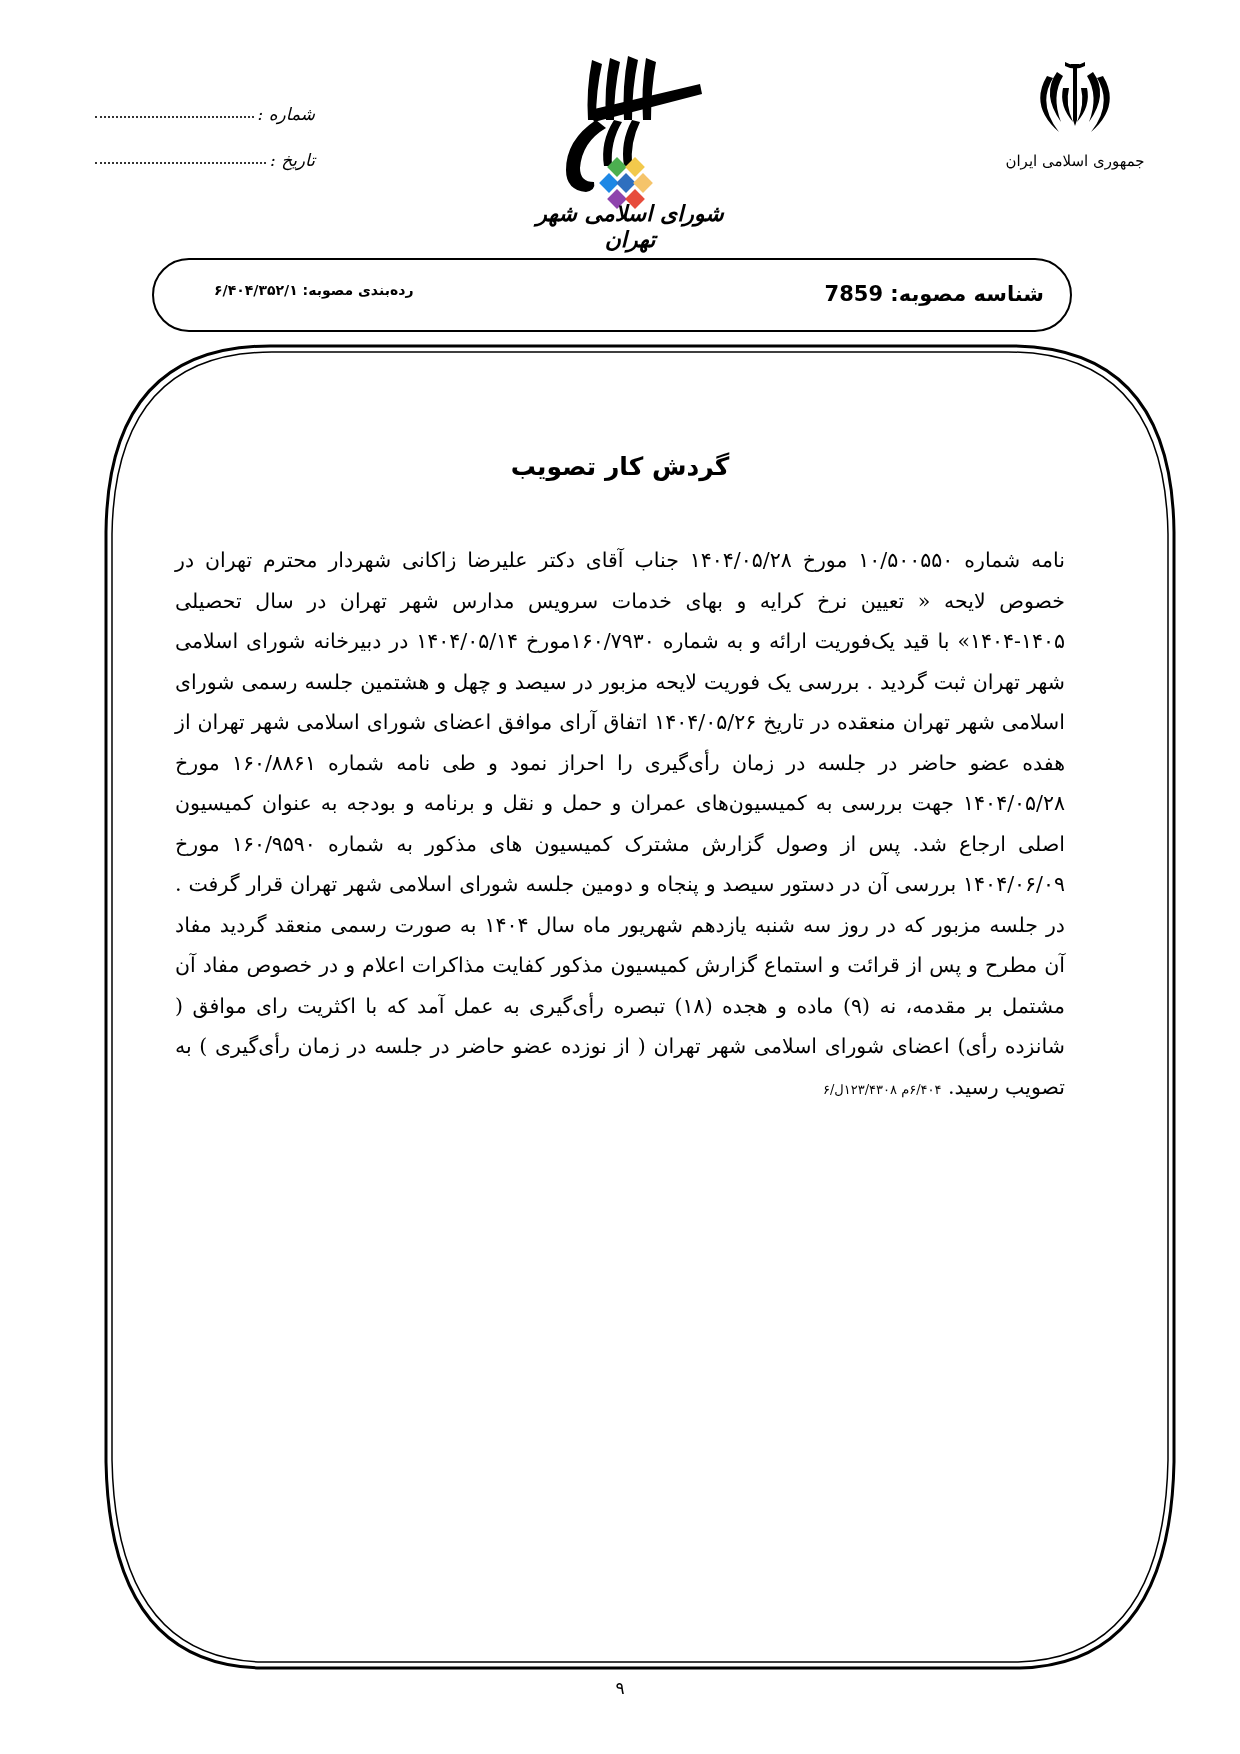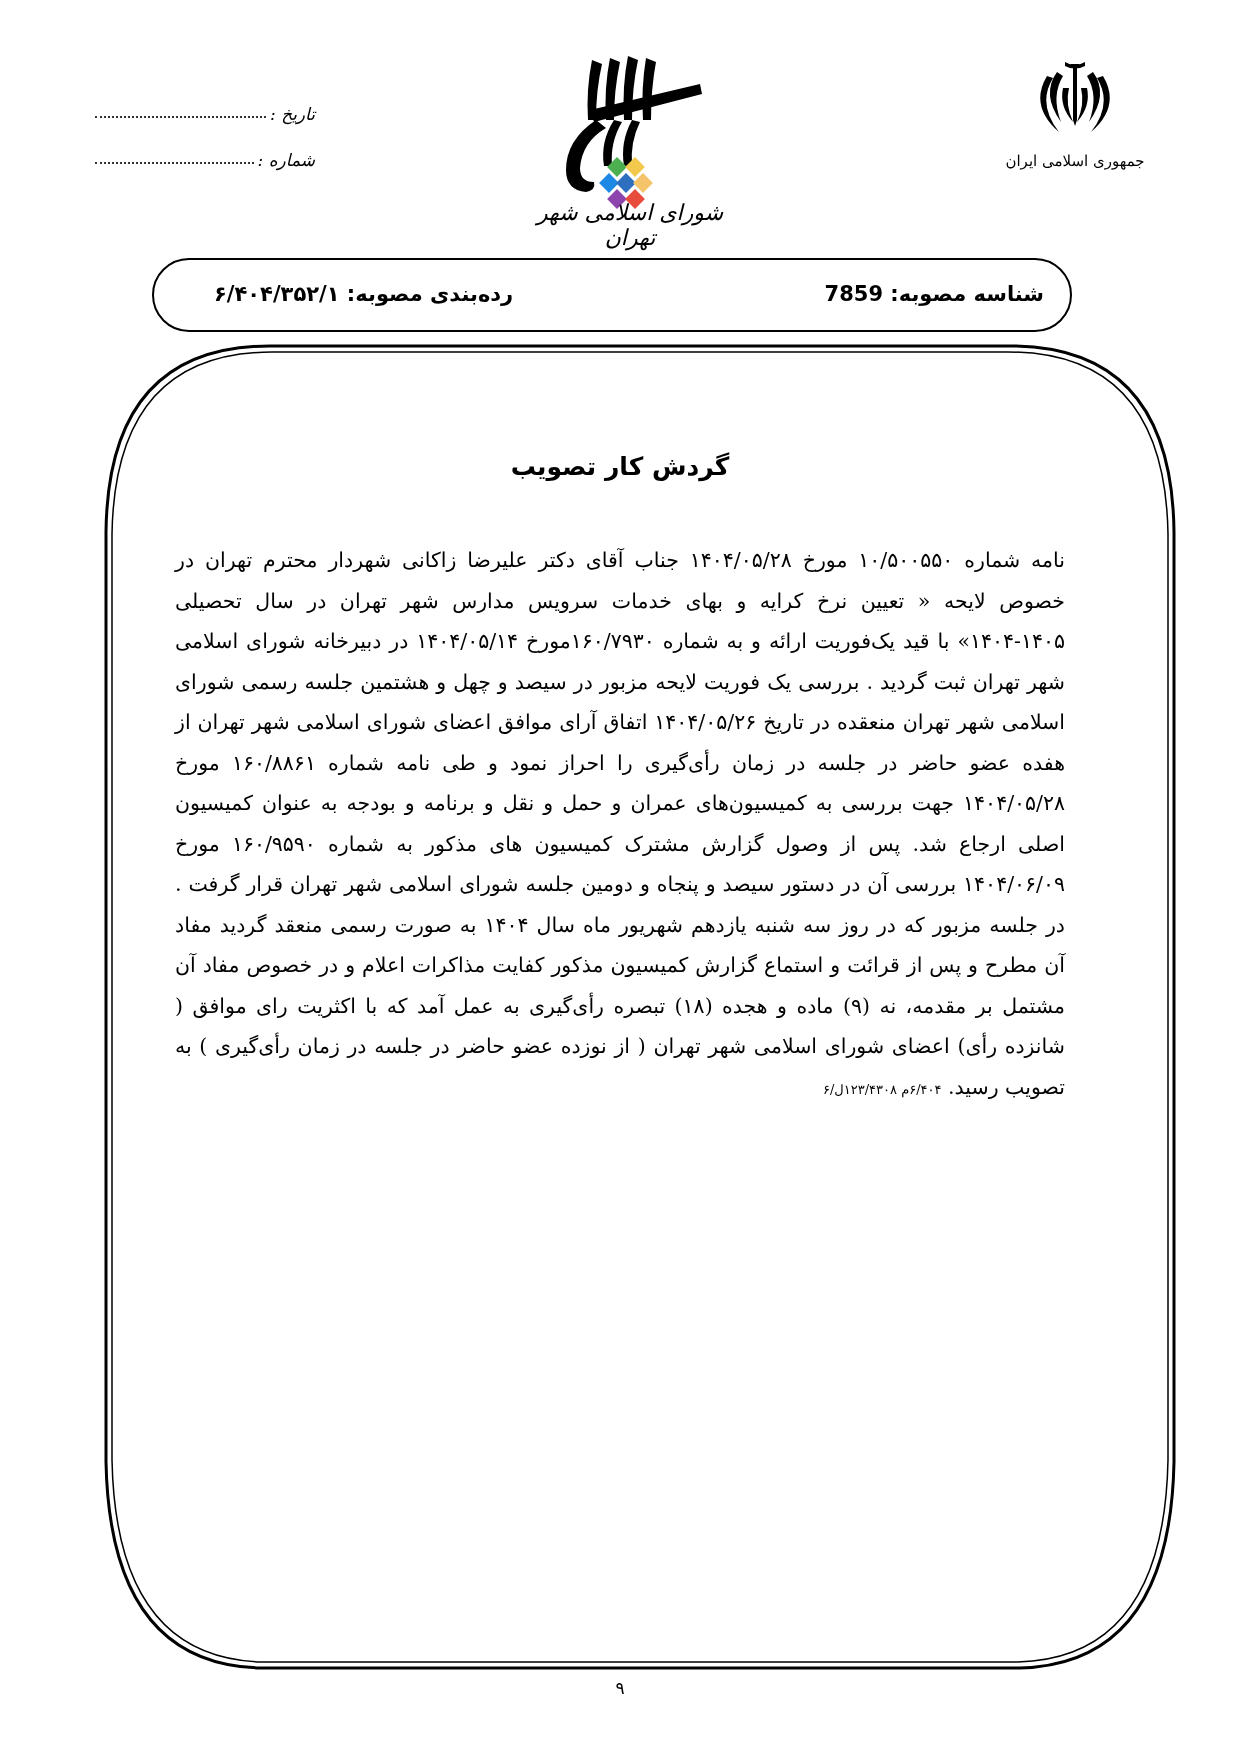--- a/index.html
+++ b/index.html
@@ -6,52 +6,52 @@
   body { width: 1240px; height: 1754px; position: relative; overflow: hidden; color: #000; font-family: "DejaVu Sans", sans-serif; }
 
   
   .fields { position: absolute; left: 95px; top: 78px; width: 220px; direction: rtl; }
   .field { display: flex; align-items: flex-end; height: 46px; }
   .field .flabel { font-family: "DejaVu Serif", serif; font-style: italic; font-size: 17px; white-space: nowrap; margin-left: 4px; }
   .field .dots { flex: 1; border-bottom: 2px dotted #333; height: 0; margin-bottom: 6px; }
 
   
   .council-logo { position: absolute; left: 530px; top: 50px; width: 190px; height: 200px; }
-  .council-name { position: absolute; left: 520px; top: 200px; width: 220px; text-align: center; font-family: "DejaVu Serif", serif; font-style: italic; font-size: 22px; direction: rtl; }
+  .council-name { position: absolute; left: 520px; top: 200px; width: 220px; text-align: center; font-family: "DejaVu Serif", serif; font-style: italic; font-size: 22px; direction: rtl; font-weight: bold; }
 
   
   .emblem { position: absolute; left: 1035px; top: 58px; width: 80px; height: 80px; }
   .country { position: absolute; left: 990px; top: 152px; width: 170px; text-align: center; font-family: "DejaVu Serif", serif; font-size: 15px; direction: rtl; }
 
   
   .id-box { position: absolute; left: 152px; top: 258px; width: 920px; height: 74px; border: 2px solid #000; border-radius: 38px; box-sizing: border-box; direction: rtl; }
   .id-box .id-right { position: absolute; right: 26px; top: 22px; font-weight: bold; font-size: 21px; }
-  .id-box .id-left { position: absolute; left: 60px; top: 22px; font-weight: bold; font-size: 21px; }
+  .id-box .id-left { position: absolute; left: 60px; top: 22px; font-weight: bold; font-size: 14px; }
 
   
   .frame { position: absolute; left: 100px; top: 342px; width: 1080px; height: 1334px; }
   .frame svg { position: absolute; left: 0; top: 0; }
 
   .doc-title { position: absolute; left: 420px; top: 440px; width: 400px; text-align: center; font-weight: bold; font-size: 25px; letter-spacing: 1px; direction: rtl; margin-top: 12px; }
 
   .body-text { position: absolute; left: 175px; top: 540px; width: 890px; direction: rtl; text-align: justify; text-align-last: right; font-family: "DejaVu Serif", serif; font-size: 20.5px; line-height: 40.5px; }
   .body-text .ref { font-size: 13px; }
 
   .page-no { position: absolute; left: 0; width: 1240px; top: 1678px; text-align: center; font-size: 17px; }
 </style>
 </head>
 <body>
 
 <div class="fields">
   <div class="field">
-    <span class="flabel">تاریخ :</span>
+    <span class="flabel">شماره :</span>
     <span class="dots"></span>
   </div>
   <div class="field">
-    <span class="flabel">شماره :</span>
+    <span class="flabel">تاریخ :</span>
     <span class="dots"></span>
   </div>
 </div>
 
 <div class="council-logo">
   <svg width="190" height="160" viewBox="0 0 190 160">
     <g fill="#000">
       <path d="M62 10 q-6 30 -4 60 l8 0 q0 -30 6 -56 z"></path>
       <path d="M80 8 q-6 30 -4 62 l8 0 q0 -30 6 -58 z"></path>
       <path d="M98 6 q-6 30 -4 64 l8 0 q0 -32 6 -60 z"></path>

